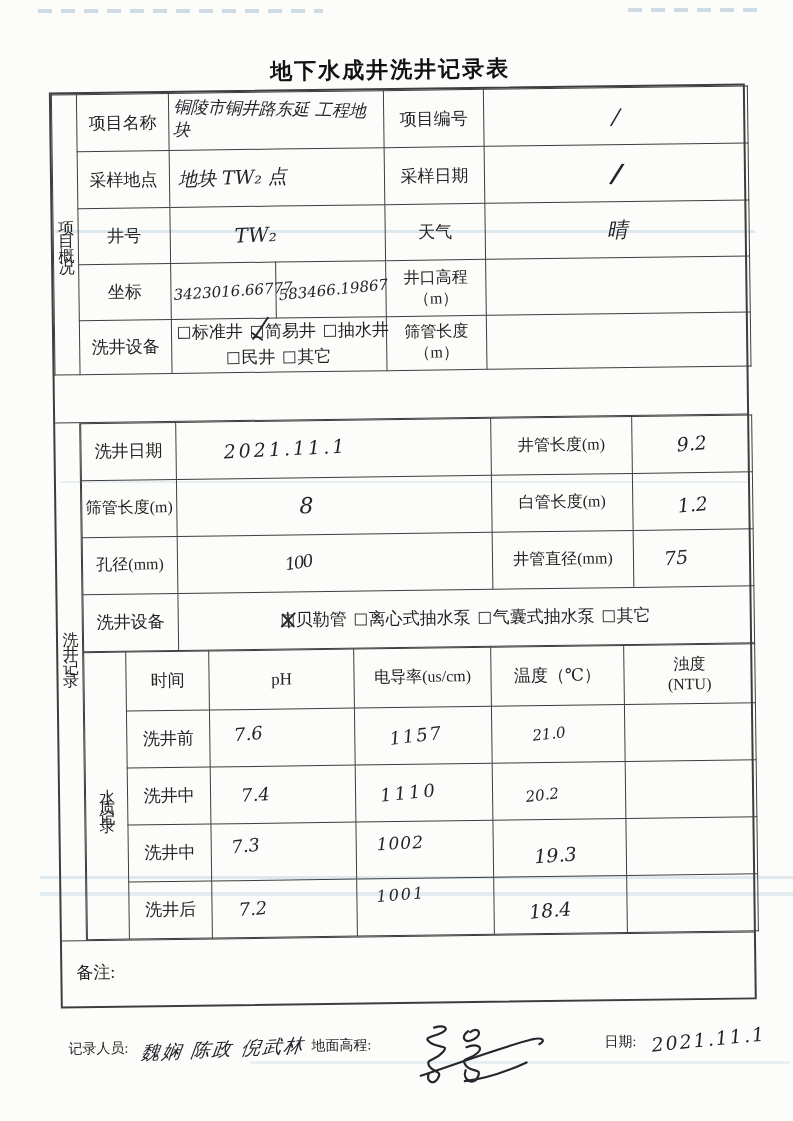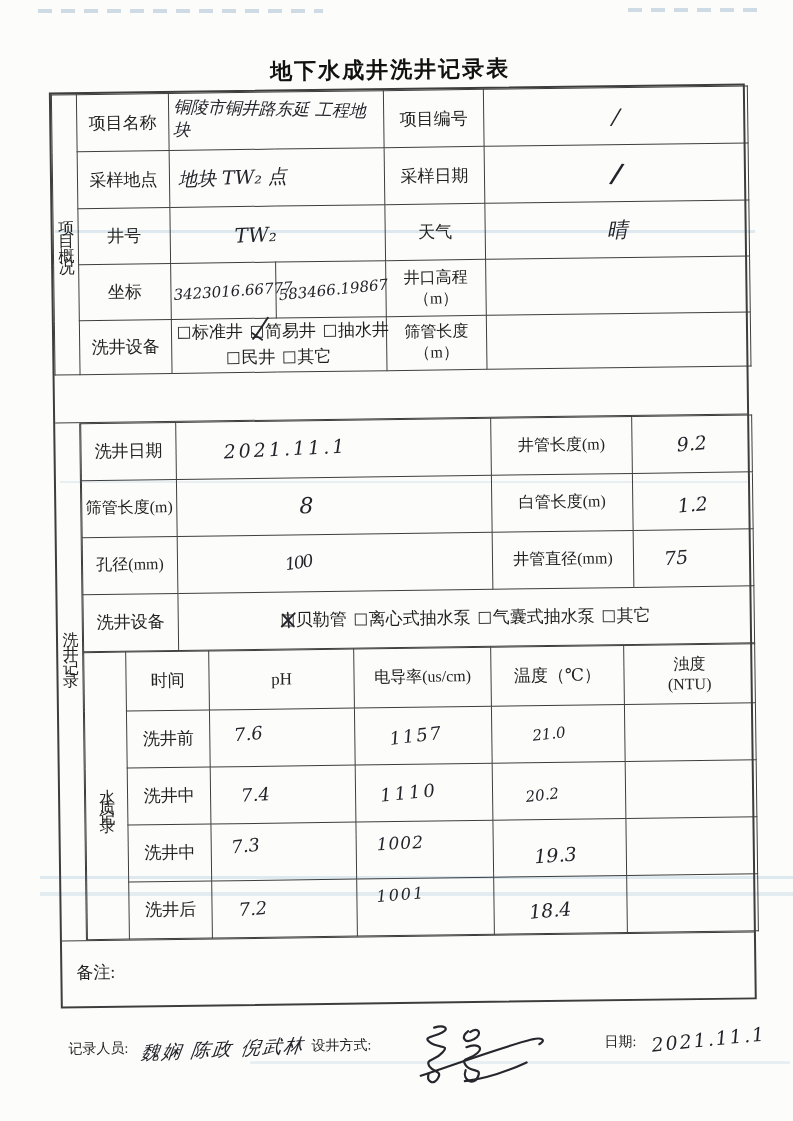--- a/index.html
+++ b/index.html
@@ -253,21 +253,21 @@
       </div>
 
       <div class="remarks">
         <span>备注:</span>
         <span class="hw"></span>
       </div>
     </div>
 
     <div class="foot" style="left:62px;top:1036px;">记录人员:</div>
     <div class="foot hw sig-names" style="left:135px;top:1033px;width:230px;">魏娴 陈政 倪武林</div>
-    <div class="foot" style="left:305px;top:1036px;">设井方式:</div>
+    <div class="foot" style="left:305px;top:1036px;">地面高程:</div>
     <svg style="position:absolute;left:398px;top:1020px;overflow:visible;" width="160" height="72" viewBox="0 0 160 72">
       <g fill="none" stroke="#26262c" stroke-width="2.2" stroke-linecap="round">
         <path d="M30 8 C40 5 46 9 38 13 C28 18 18 17 26 23 C34 29 46 25 38 33 C30 42 20 39 25 47 C29 53 38 51 33 59 C29 66 21 62 24 54"></path>
         <path d="M64 12 C56 18 60 25 70 20 C79 15 74 7 66 13 M62 28 C72 24 80 28 73 34 C64 42 56 38 61 46 C66 54 78 48 73 58 C69 67 57 61 61 51"></path>
         <path d="M16 56 C48 46 92 30 128 21 C138 19 142 22 135 26"></path>
         <path d="M60 62 C80 60 104 52 122 44"></path>
       </g>
     </svg>
     <div class="foot" style="left:598px;top:1036px;">日期:</div>
     <div class="foot hw" style="left:645px;top:1032px;font-size:19px;letter-spacing:2px;transform:rotate(-5deg);">2021.11.1</div>

